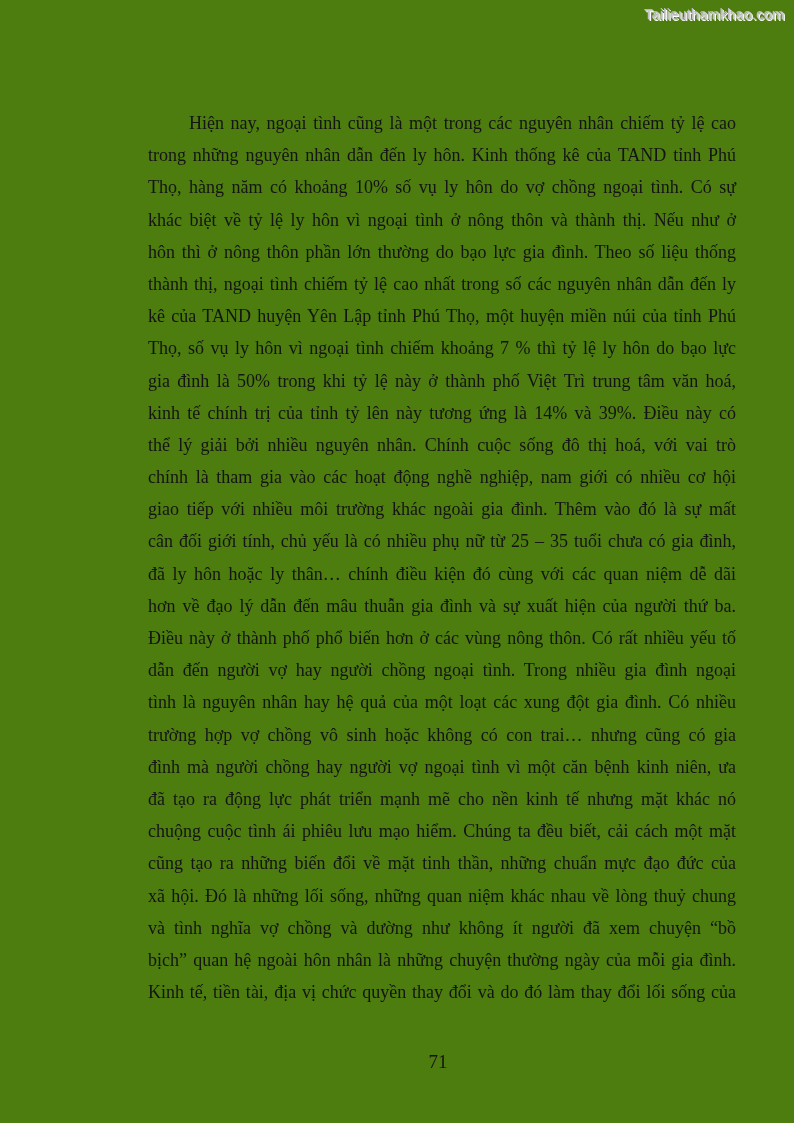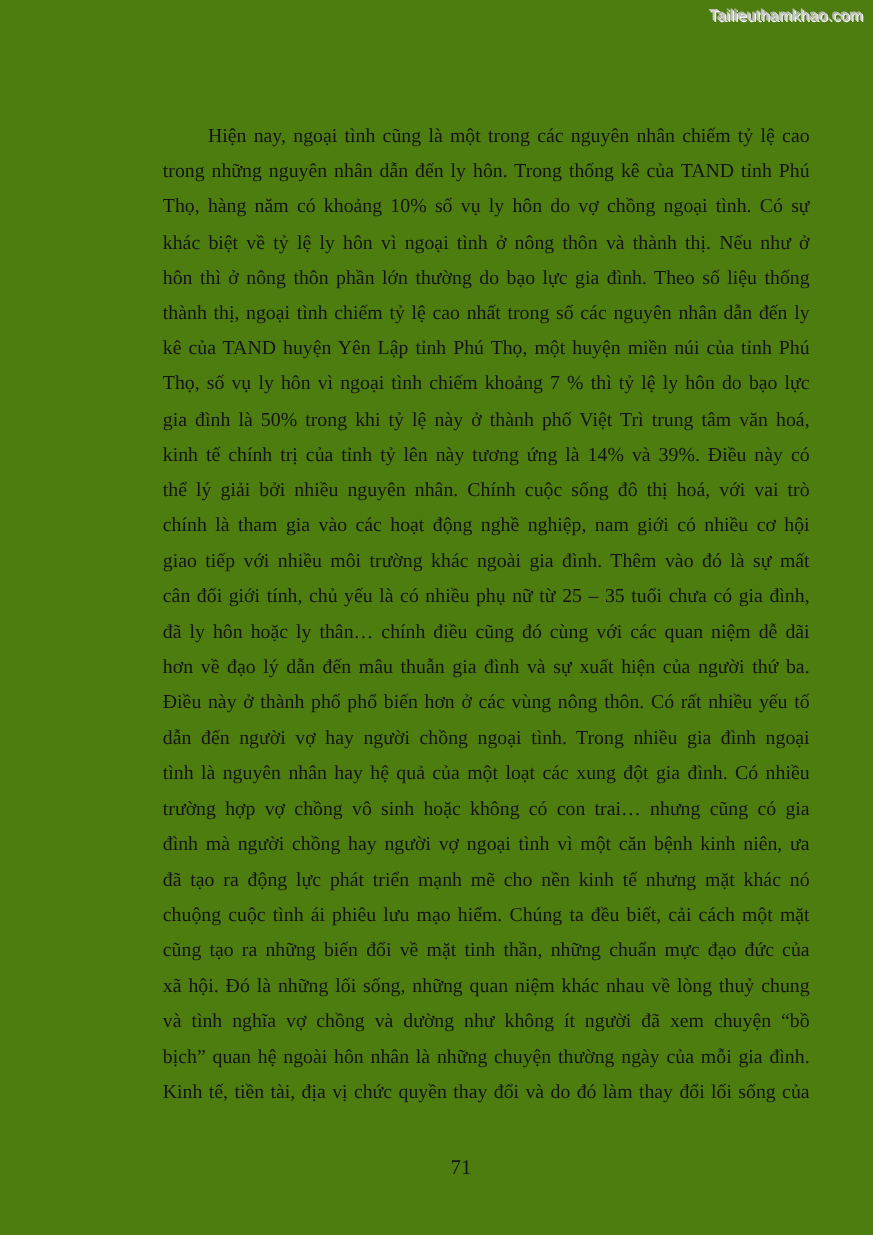--- a/index.html
+++ b/index.html
@@ -39,51 +39,51 @@
     text-align: justify;
     text-align-last: justify;
     -moz-text-align-last: justify;
     white-space: normal;
   }
   .body-text .line.first {
     text-indent: 41px;
   }
   .page-number {
     position: absolute;
-    left: 125px;
+    left: 144px;
     top: 1046px;
     width: 588px;
     height: 32px;
     line-height: 32px;
     font-size: 19px;
     text-align: center;
   }
 </style>
 </head>
 <body>
 
 <div class="page">
   <div class="watermark">Tailieuthamkhao.com</div>
 
   <div class="body-text">
       <div class="line first">Hiện nay, ngoại tình cũng là một trong các nguyên nhân chiếm tỷ lệ cao</div>
-      <div class="line">trong những nguyên nhân dẫn đến ly hôn. Trong thống kê của TAND tỉnh Phú</div>
+      <div class="line">trong những nguyên nhân dẫn đến ly hôn. Kinh thống kê của TAND tỉnh Phú</div>
       <div class="line">Thọ, hàng năm có khoảng 10% số vụ ly hôn do vợ chồng  ngoại tình. Có sự</div>
       <div class="line">khác biệt về tỷ lệ ly hôn vì ngoại tình ở nông thôn và thành thị. Nếu như ở</div>
       <div class="line">hôn thì ở nông thôn phần lớn thường do bạo lực gia đình. Theo số liệu thống</div>
       <div class="line">thành thị, ngoại tình chiếm tỷ lệ cao nhất trong số các nguyên nhân dẫn đến ly</div>
       <div class="line">kê của TAND huyện Yên Lập tỉnh Phú Thọ, một huyện miền núi của tỉnh Phú</div>
       <div class="line">Thọ, số vụ ly hôn vì ngoại tình chiếm khoảng 7 % thì tỷ lệ ly hôn do bạo lực</div>
       <div class="line">gia đình là 50% trong khi tỷ lệ này ở thành phố Việt Trì trung tâm văn hoá,</div>
       <div class="line">kinh tế chính trị của tỉnh tỷ lên này tương ứng là 14% và 39%. Điều này có</div>
       <div class="line">thể lý giải bởi nhiều nguyên nhân. Chính cuộc sống đô thị hoá, với vai trò</div>
       <div class="line">chính là tham gia vào các hoạt động nghề nghiệp, nam giới có nhiều cơ hội</div>
       <div class="line">giao tiếp với nhiều môi trường khác ngoài gia đình. Thêm vào đó là sự mất</div>
       <div class="line">cân đối giới tính, chủ yếu là có nhiều phụ nữ từ 25 – 35 tuổi chưa có gia đình,</div>
-      <div class="line">đã ly hôn hoặc ly thân… chính điều cũng đó cùng với các quan niệm dễ dãi</div>
+      <div class="line">đã ly hôn hoặc ly thân… chính điều kiện đó cùng với các quan niệm dễ dãi</div>
       <div class="line">hơn về đạo lý dẫn đến mâu thuẫn gia đình và sự xuất hiện của người thứ ba.</div>
       <div class="line">Điều này ở thành phố phổ biến hơn ở các vùng nông thôn. Có rất nhiều yếu tố</div>
       <div class="line">dẫn đến người vợ hay người chồng ngoại tình. Trong nhiều gia đình ngoại</div>
       <div class="line">tình là nguyên nhân hay hệ quả của một loạt các xung đột gia đình. Có nhiều</div>
       <div class="line">trường hợp vợ chồng vô sinh hoặc không có con trai… nhưng cũng có gia</div>
       <div class="line">đình mà người chồng hay người vợ ngoại tình vì một căn bệnh kinh niên, ưa</div>
       <div class="line">đã tạo ra động lực phát triển mạnh mẽ cho nền kinh tế nhưng mặt khác nó</div>
       <div class="line">chuộng cuộc tình ái phiêu lưu mạo hiểm. Chúng ta đều biết, cải cách một mặt</div>
       <div class="line">cũng tạo ra những biến đổi về mặt tinh thần, những chuẩn mực đạo đức của</div>
       <div class="line">xã hội. Đó là những lối sống, những quan niệm khác nhau về lòng thuỷ chung</div>

